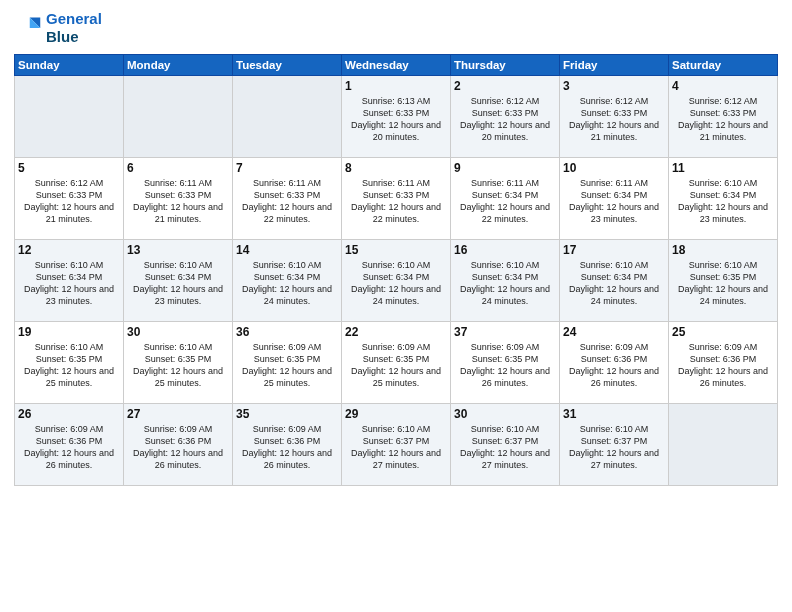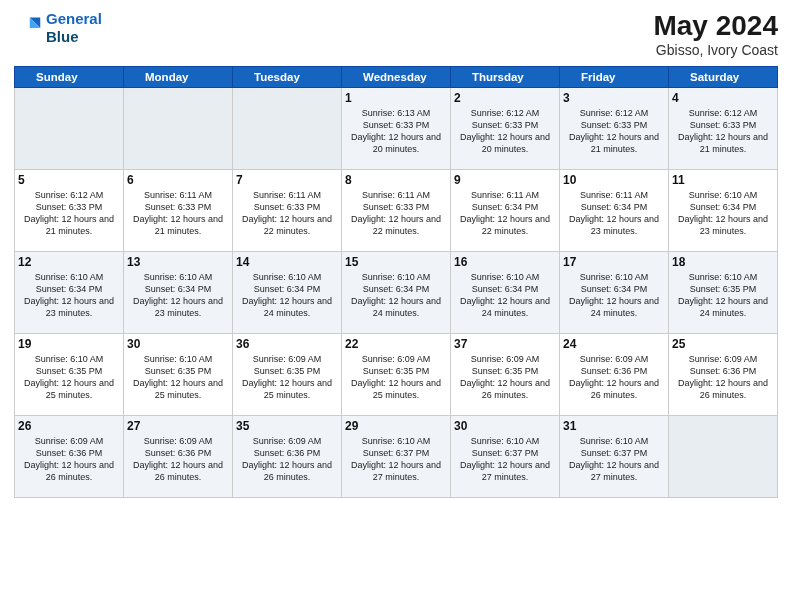--- a/index.html
+++ b/index.html
@@ -55,21 +55,21 @@
     .calendar {
       width: 100%;
       border-collapse: collapse;
       table-layout: fixed;
     }
     .calendar th {
       background: #1565c0;
       color: #fff;
       font-size: 11.5px;
       font-weight: bold;
-      padding: 4px 21px;
+      padding: 4px 3px;
       border: 1px solid #0d47a1;
       text-align: left;
     }
     .calendar td {
       border: 1px solid #ccc;
       vertical-align: top;
       padding: 3px 3px;
       height: 82px;
       background: #fff;
       font-size: 9.5px;
@@ -105,24 +105,20 @@
     <div class="logo">
       <svg class="logo-icon" viewBox="0 0 32 32">
         <polygon points="18,4 30,4 30,16" fill="#1565c0"></polygon>
         <polygon points="18,4 30,16 18,16" fill="#42a5f5"></polygon>
       </svg>
       <div class="logo-text">
         <div><span>General</span></div>
         <div><span style="color:#0c4a6e">Blue</span></div>
       </div>
     </div>
-    <div class="title-block">
-      <div class="month-title">May 2024</div>
-      <div class="location-title">Gbisso, Ivory Coast</div>
-    </div>
   </div>
 
   <table class="calendar">
     <thead>
       <tr>
       <th>Sunday</th>
           <th>Monday</th>
           <th>Tuesday</th>
           <th>Wednesday</th>
           <th>Thursday</th>

